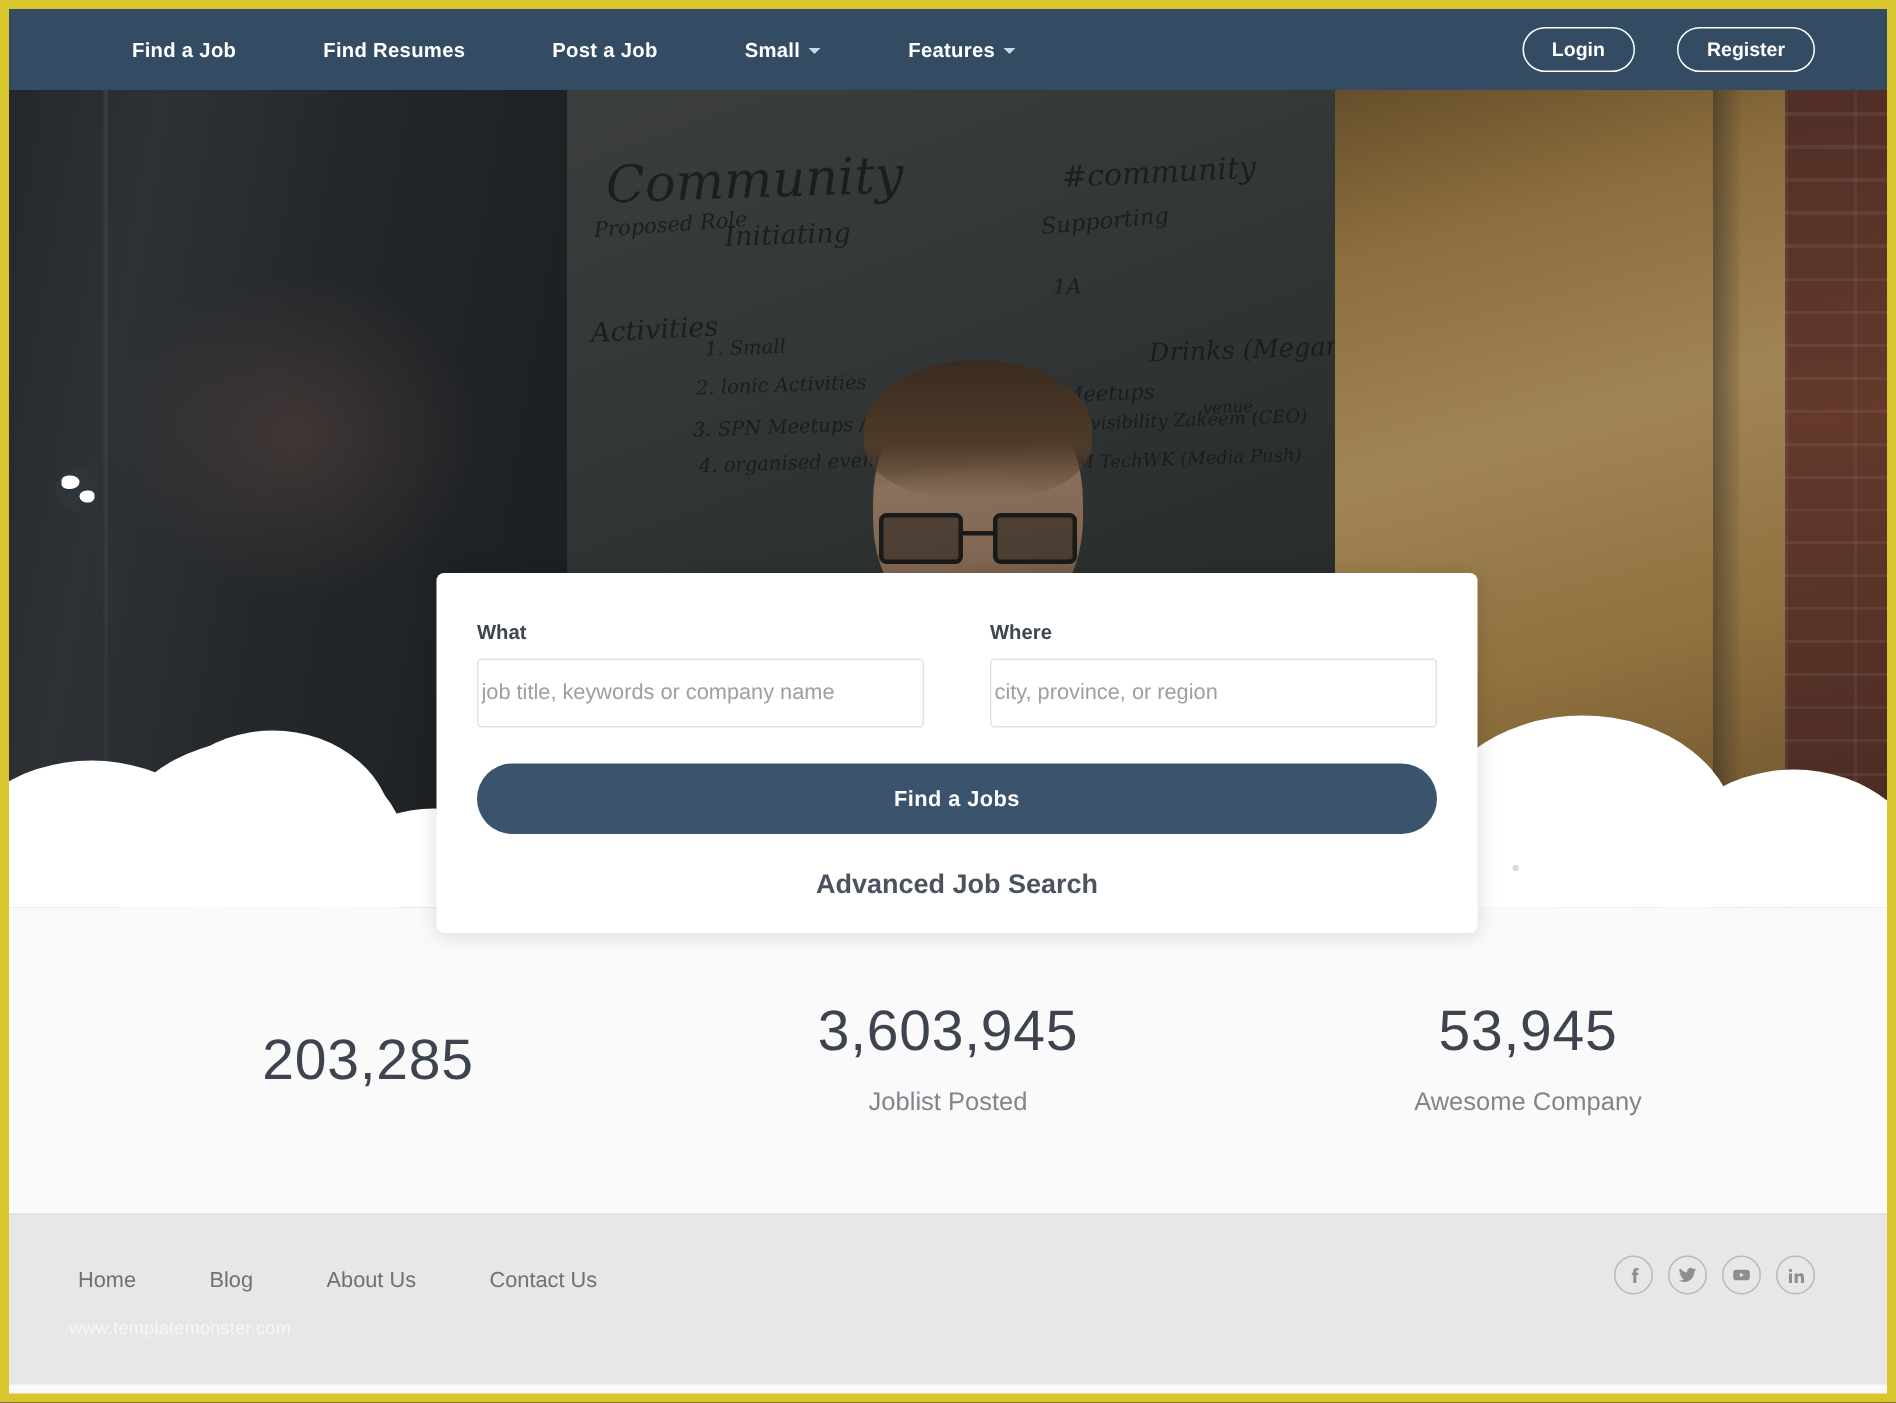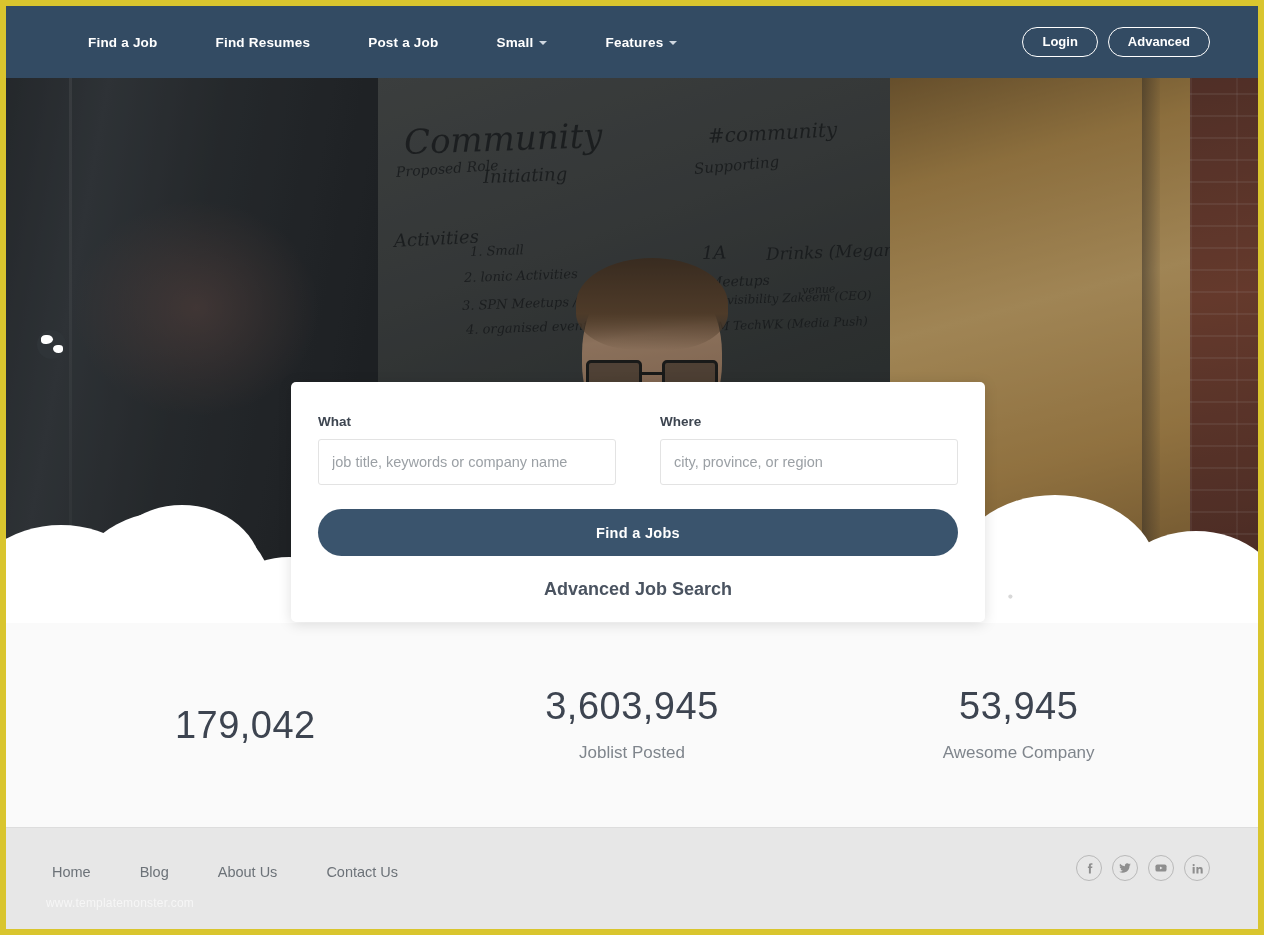--- a/index.html
+++ b/index.html
@@ -22,21 +22,21 @@
     top: 6px;
     width: 1252px;
     height: 923px;
     background: #fafafa;
     overflow: hidden;
   }
 
   
   #navbar {
     position: relative;
-    height: 72px;
+    height: 54px;
     background: #334b63;
     display: flex;
     align-items: center;
     z-index: 40;
   }
   #nav-links {
     display: flex;
     align-items: center;
     margin-left: 82px;
   }
@@ -57,21 +57,21 @@
     width: 0; height: 0;
     border-left: 4px solid transparent;
     border-right: 4px solid transparent;
     border-top: 4px solid #cfd7e0;
     margin-top: 2px;
   }
   #nav-auth {
     position: absolute;
     right: 48px;
     display: flex;
-    gap: 10px;
+    gap: 28px;
     align-items: flex-start;
   }
   .auth-btn {
     border: 1.5px solid #ffffff;
     color: #ffffff;
     background: transparent;
     border-radius: 20px;
     padding: 6px 19px;
     font-size: 13px;
     font-weight: bold;
@@ -264,21 +264,21 @@
     font-weight: bold;
     color: #3d4550;
     margin-bottom: 10px;
     display: block;
   }
   .field-input {
     width: 100%;
     height: 46px;
     border: 1px solid #e3e3e3;
     border-radius: 3px;
-    padding: 0 13px;
+    padding: 0 2px;
     font-size: 14.5px;
     color: #55595e;
     font-family: "Liberation Sans", sans-serif;
     outline: none;
     background: #fff;
   }
   .field-input::placeholder { color: #9ba0a5; }
   #find-jobs-btn {
     display: block;
     width: 100%;
@@ -397,36 +397,36 @@
         <span>Small</span>
         <span class="caret"></span>
       </div>
       <div class="nav-link">
         <span>Features</span>
         <span class="caret"></span>
       </div>
     </div>
     <div id="nav-auth">
       <button class="auth-btn">Login</button>
-      <button class="auth-btn">Advanced</button>
+      <button class="auth-btn">Register</button>
     </div>
   </div>
 
   <div id="hero">
 
     <div id="hero-photo">
       <div class="ph-left"></div>
       <div class="ph-board">
         <span class="wb" style="left:26px;  top:44px;  font-size:34px; transform:rotate(-2deg);">Community</span>
         <span class="wb" style="left:330px; top:46px;  font-size:20px; transform:rotate(-3deg);">#community</span>
         <span class="wb" style="left:18px;  top:86px;  font-size:14px; transform:rotate(-4deg);">Proposed Role</span>
         <span class="wb" style="left:105px; top:88px;  font-size:18px; transform:rotate(-2deg);">Initiating</span>
         <span class="wb" style="left:316px; top:82px;  font-size:15px; transform:rotate(-5deg);">Supporting</span>
         <span class="wb" style="left:16px;  top:152px; font-size:18px; transform:rotate(-3deg);">Activities</span>
-        <span class="wb" style="left:324px; top:124px; font-size:18px; transform:rotate(-1deg);margin-top:40px;">1A</span>
+        <span class="wb" style="left:324px; top:124px; font-size:14px; transform:rotate(-1deg);">1A</span>
         <span class="wb" style="left:92px;  top:166px; font-size:13px; transform:rotate(-2deg);">1. Small</span>
         <span class="wb" style="left:86px;  top:192px; font-size:13px; transform:rotate(-2deg);">2. lonic Activities</span>
         <span class="wb" style="left:84px;  top:220px; font-size:13px; transform:rotate(-2deg);">3. SPN Meetups / Expat</span>
         <span class="wb" style="left:88px;  top:244px; font-size:13px; transform:rotate(-2deg);">4. organised events</span>
         <span class="wb" style="left:388px; top:166px; font-size:17px; transform:rotate(-2deg);">Drinks (Megan)</span>
         <span class="wb" style="left:330px; top:196px; font-size:14px; transform:rotate(-2deg);">Meetups</span>
         <span class="wb" style="left:326px; top:216px; font-size:12px; transform:rotate(-2deg);">/ml visibility Zakeem (CEO)</span>
         <span class="wb" style="left:322px; top:242px; font-size:12px; transform:rotate(-2deg);">BSM TechWK (Media Push)</span>
         <span class="wb" style="left:424px; top:206px; font-size:11px; transform:rotate(-3deg);">venue</span>
       </div>
@@ -483,21 +483,21 @@
         <label class="field-label">Where</label>
         <input class="field-input" type="text" placeholder="city, province, or region" style="">
       </div>
     </div>
     <button id="find-jobs-btn">Find a Jobs</button>
     <a id="advanced-search">Advanced Job Search</a>
   </div>
 
   <div id="stats">
     <div class="stat">
-      <div class="stat-value">179,042</div>
+      <div class="stat-value">203,285</div>
     </div>
     <div class="stat">
       <div class="stat-value">3,603,945</div>
       <div class="stat-label">Joblist Posted</div>
     </div>
     <div class="stat">
       <div class="stat-value">53,945</div>
       <div class="stat-label">Awesome Company</div>
     </div>
   </div>

